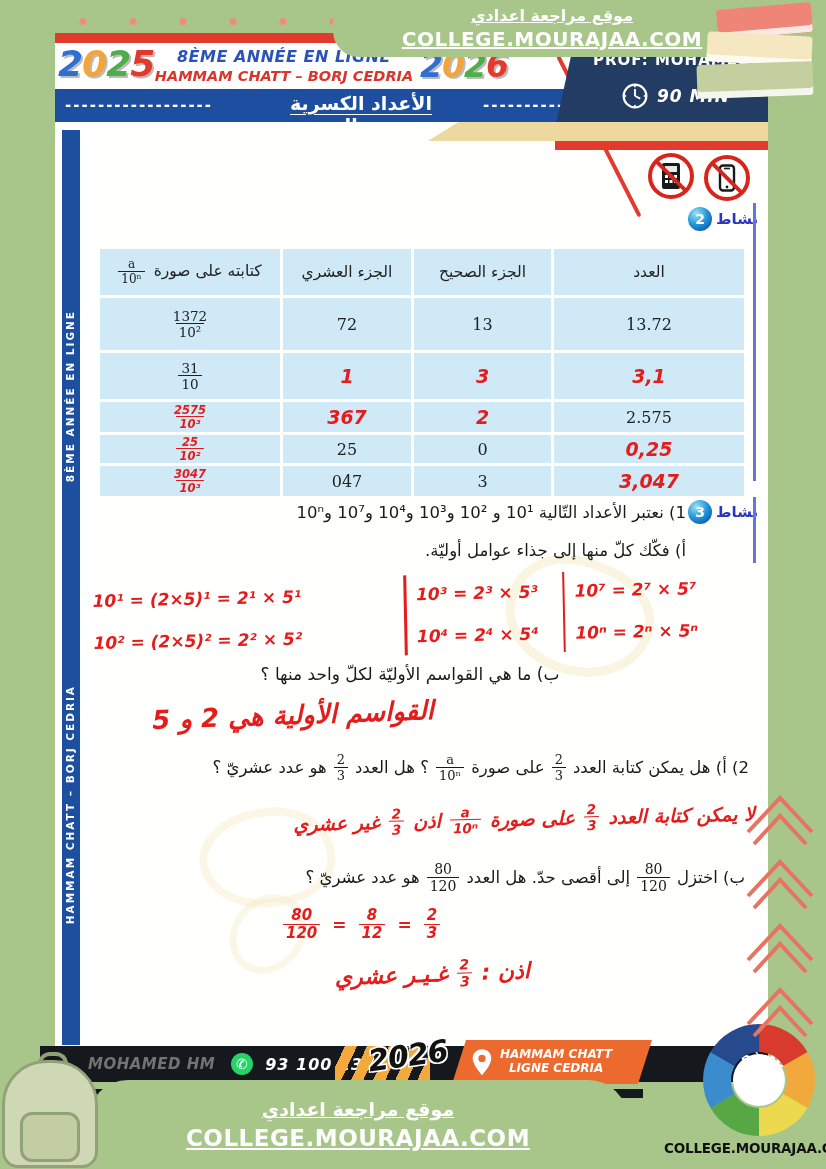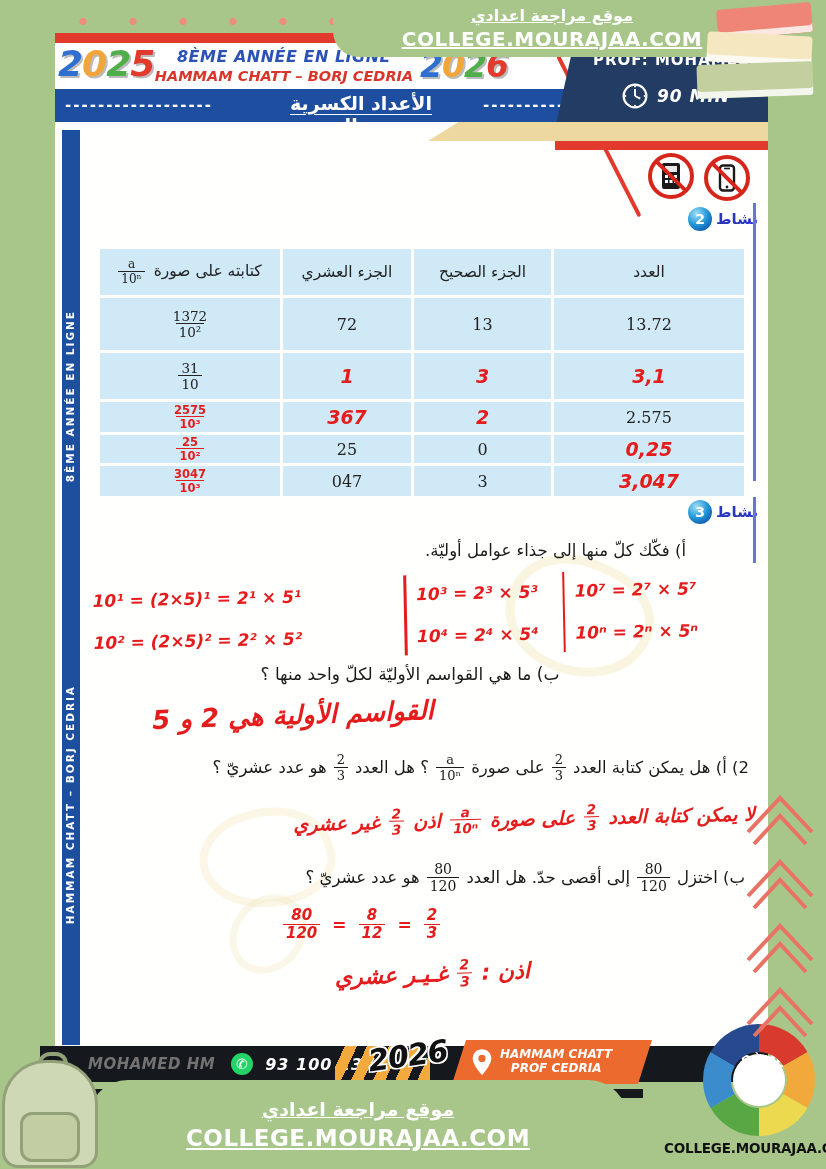--- a/index.html
+++ b/index.html
@@ -89,21 +89,21 @@
   .dtable{left:97px;top:246px;z-index:9;border-collapse:separate;border-spacing:3px;}
   .dtable td,.dtable th{background:#cfe9f7;text-align:center;vertical-align:middle;padding:0 4px;}
   .dtable th{font-weight:400;font-size:15.5px;color:#222;}
   .printed{font-family:"DejaVu Serif","DejaVu Sans",serif;font-size:16px;color:#222;}
   .hand{color:#e41c1c;font-weight:700;font-style:italic;font-family:"DejaVu Sans",sans-serif;}
   td.hand{font-size:19px;}
   .frac{display:inline-flex;flex-direction:column;align-items:center;line-height:1.05;direction:ltr;vertical-align:middle;}
   .frac .fden{border-top:1.4px solid currentColor;padding:1px 3px 0;}
   .frac .fnum{padding:0 3px;}
   .frac-print{font-family:"DejaVu Serif","DejaVu Sans",serif;color:#222;font-size:13.5px;}
-  .frac-hand{color:#e41c1c;font-weight:700;font-size:11.5px;}
+  .frac-hand{color:#e41c1c;font-weight:700;font-style:italic;font-size:11.5px;}
   .frac-head{font-family:"DejaVu Serif","DejaVu Sans",serif;color:#222;font-size:12px;margin-right:4px;}
 
   
   .factors{left:93px;top:573px;width:660px;display:flex;direction:ltr;z-index:9;transform:rotate(-1.2deg);}
   .fcol{display:flex;flex-direction:column;}
   .fcol div{line-height:42px;font-size:17px;white-space:nowrap;}
   .fcol1{flex:0 0 305px;} .fcol2{flex:0 0 140px;} .fcol3{flex:1;}
   .fdiv{width:2.5px;height:80px;background:#e41c1c;margin:2px 10px 0 6px;}
   .ans-prime{left:118px;top:700px;width:350px;text-align:center;font-size:26px;direction:rtl;
              transform:rotate(-2deg);z-index:9;}
@@ -310,20 +310,21 @@
             </span></td>
     </tr>
   </tbody>
     </table>
 
   <div class="abs badge badge3">
     <span class="sphere">3</span>
     <span class="blabel">نشاط</span>
   </div>
   <div class="abs marker marker3"></div>
+  <div class="abs artext q1intro">1) نعتبر الأعداد التّالية 10¹ و 10² و10³ و10⁴ و10⁷ و10ⁿ</div>
   <div class="abs artext q1a">أ) فكّك كلّ منها إلى جذاء عوامل أوليّة.</div>
 
   <div class="abs factors hand">
     <div class="fcol fcol1">
       <div>10¹ = (2×5)¹ = 2¹ × 5¹</div>
       <div>10² = (2×5)² = 2² × 5²</div>
     </div>
     <div class="fdiv"></div>
     <div class="fcol fcol2">
       <div>10³ = 2³ × 5³</div>
@@ -441,21 +442,21 @@
   </div>
   <div class="abs stripes"></div>
   <div class="abs fyear">2026</div>
   <div class="abs oban">
     <svg width="20" height="27" viewBox="0 0 22 29">
       <path d="M11 0C5 0 0.8 4.6 0.8 10.2 C0.8 17.4 11 28.5 11 28.5 S21.2 17.4 21.2 10.2 C21.2 4.6 17 0 11 0 Z" fill="#fff"></path>
       <circle cx="11" cy="10" r="4" fill="#ec6a2e"></circle>
     </svg>
     <span class="loc">
       <div>HAMMAM CHATT</div>
-      <div>PROF CEDRIA</div>
+      <div>LIGNE CEDRIA</div>
     </span>
   </div>
   <span class="abs grade8">8ÈME</span>
   <div class="abs fbar2"></div>
 
   <div class="abs gban">
     <div class="g1">موقع مراجعة اعدادي</div>
     <div class="g2">COLLEGE.MOURAJAA.COM</div>
   </div>
 

